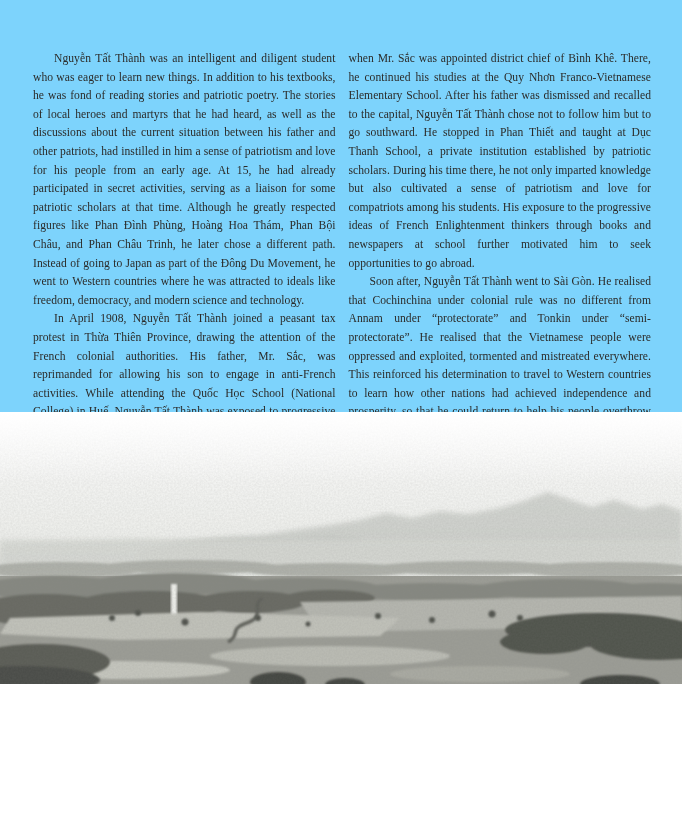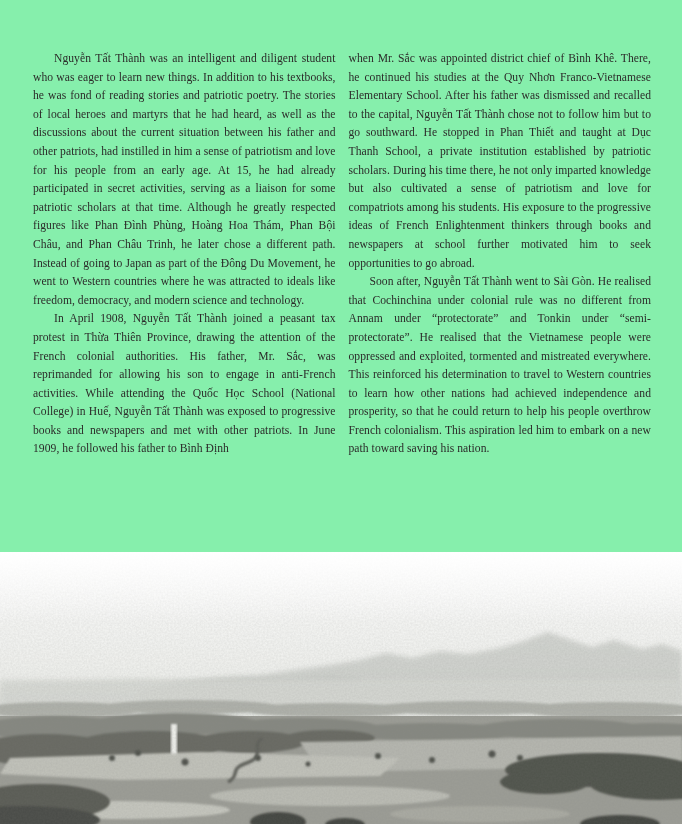--- a/index.html
+++ b/index.html
@@ -9,22 +9,22 @@
   }
   body {
     width: 682px;
     height: 824px;
     overflow: hidden;
     font-family: "Liberation Serif", "DejaVu Serif", serif;
   }
   .page {
     position: relative;
     width: 682px;
-    height: 824px;
-    background: #86efac;
+    height: 684px;
+    background: #7dd3fc;
   }
   .text-columns {
     position: absolute;
     top: 50px;
     left: 33px;
     width: 618px;
     display: flex;
     gap: 13px;
   }
   .col {

